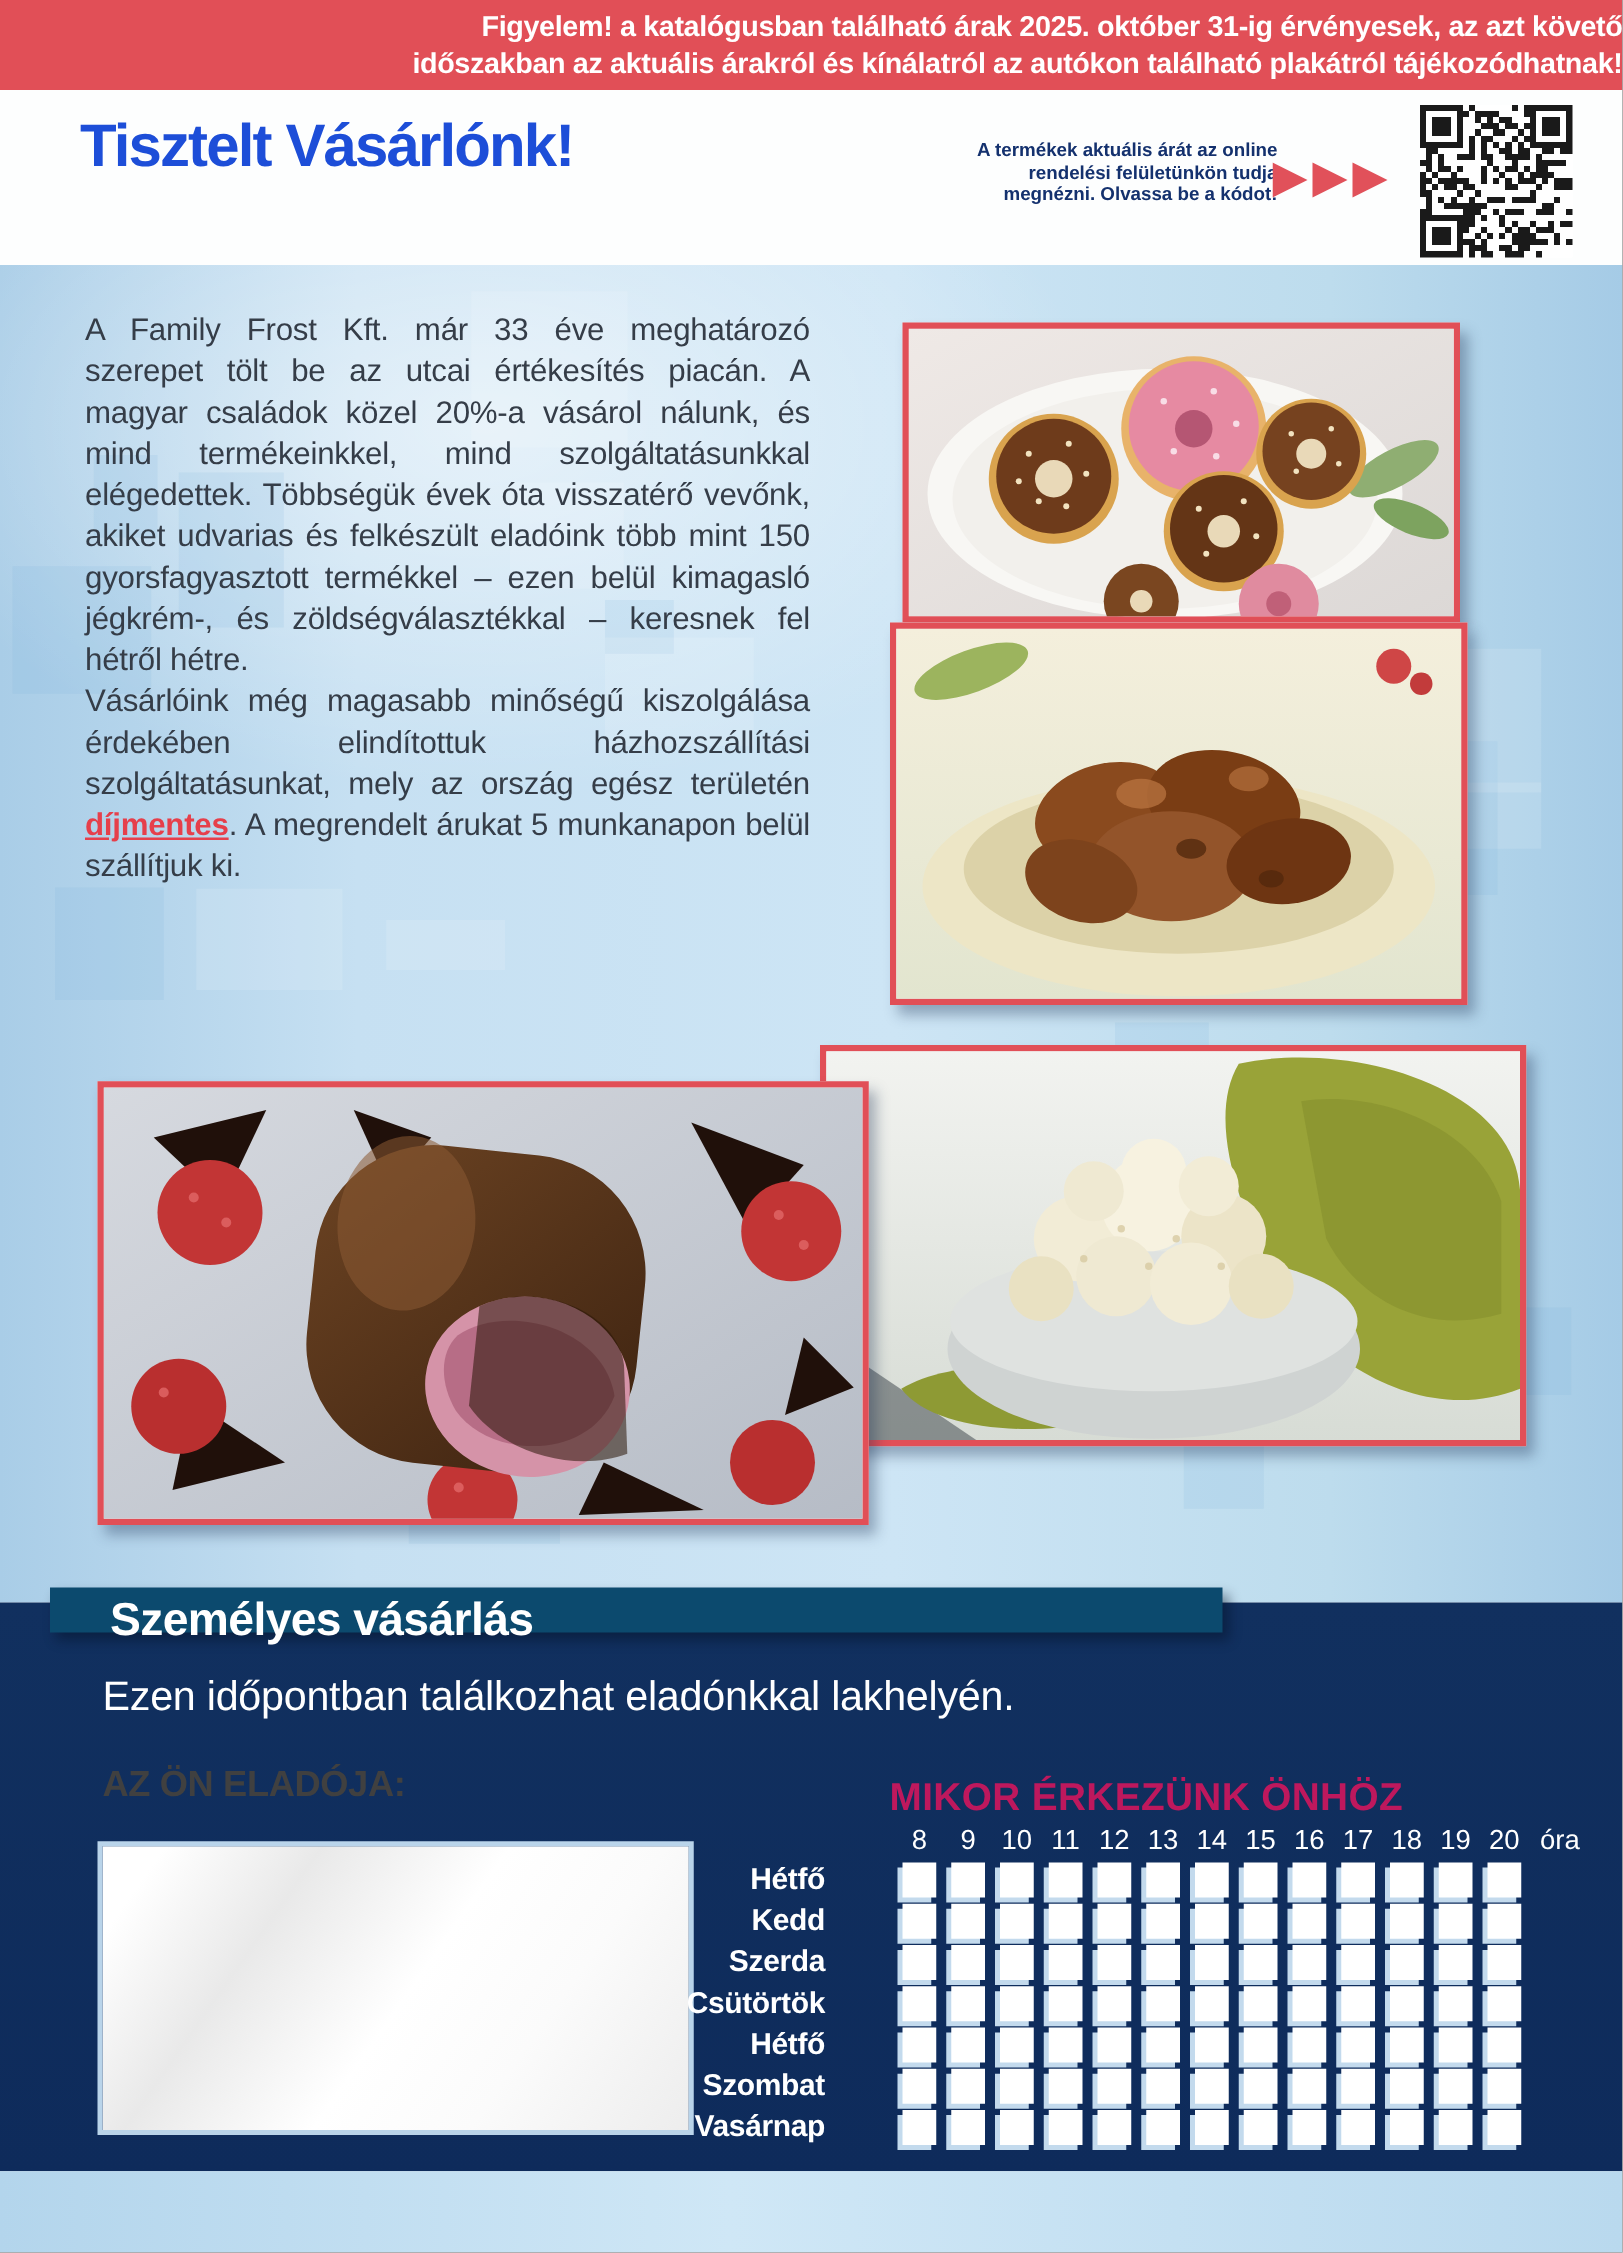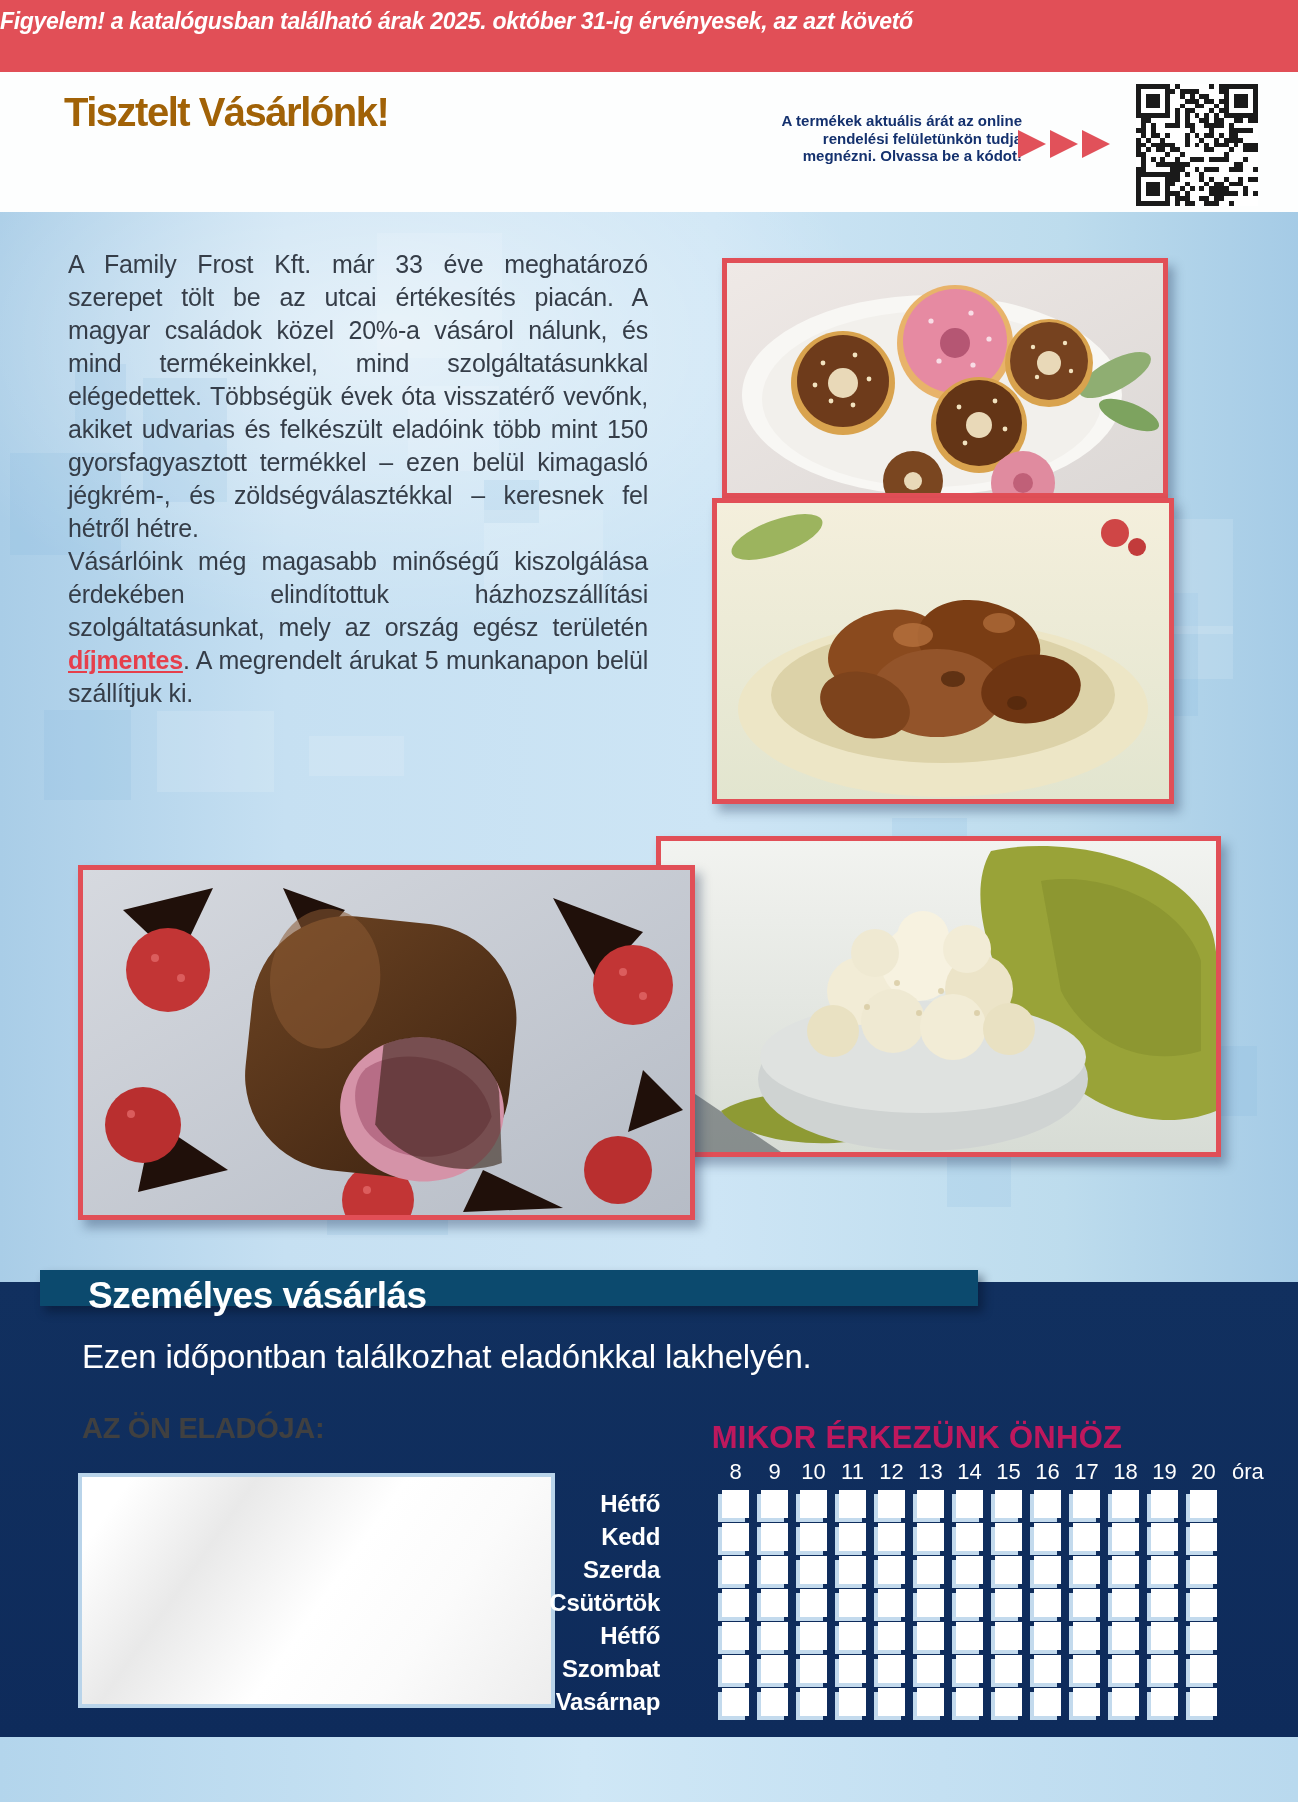--- a/index.html
+++ b/index.html
@@ -3,29 +3,29 @@
 <meta charset="utf-8">
 <style>
   html,body{margin:0;padding:0;background:#666;}
   .page{
     position:relative;width:1298px;height:1802px;margin:0 auto;
     font-family:"Liberation Sans", sans-serif;overflow:hidden;background:#fff;
   }
   
   .top-banner{
     position:absolute;left:0;top:0;width:1298px;height:72px;
-    background:#e14f57;color:#fff;text-align:left;font-style:italic;
+    background:#e14f57;color:#fff;text-align:right;
   }
   .top-banner .ln{font-size:23px;font-weight:bold;line-height:29px;letter-spacing:-.3px;}
   .top-banner .ln:first-child{margin-top:7px;}
   
   .header{position:absolute;left:0;top:72px;width:1298px;height:140px;background:#fdfefe;}
   .page-title{
     position:absolute;left:64px;top:18px;margin:0;
-    font-size:40px;font-weight:bold;letter-spacing:-1.5px;color:#a16207;
+    font-size:48px;font-weight:bold;letter-spacing:-1.5px;color:#1d4ed8;
   }
   .qr-note{
     position:absolute;left:742px;top:40px;width:280px;text-align:right;
     font-size:15px;line-height:17.5px;font-weight:bold;color:#14316e;
   }
   .arrows{position:absolute;left:1018px;top:57px;width:96px;height:30px;}
   .qr-wrap{position:absolute;left:1136px;top:12px;width:122px;height:122px;background:#fff;}
   .qr-wrap svg{width:100%;height:100%;shape-rendering:crispEdges;}
   
   .body-bg{
@@ -103,20 +103,21 @@
     box-shadow:-4px 4px 0 #c3daed;
   }
 </style>
 </head>
 <body>
 
 <div class="page">
 
   <div class="top-banner">
     <div class="ln">Figyelem! a katalógusban található árak 2025. október 31-ig érvényesek, az azt követő</div>
+    <div class="ln">időszakban az aktuális árakról és kínálatról az autókon található plakátról tájékozódhatnak!</div>
   </div>
 
   <div class="header">
     <h1 class="page-title">Tisztelt Vásárlónk!</h1>
     <div class="qr-note">
       <div>A termékek aktuális árát az online</div>
       <div>rendelési felületünkön tudja</div>
       <div>megnézni. Olvassa be a kódot!</div>
     </div>
     <div class="arrows">

